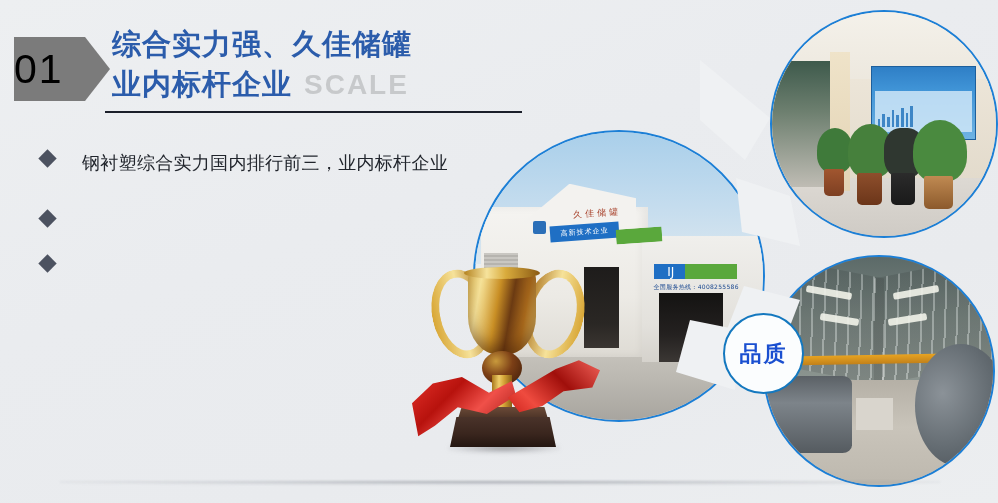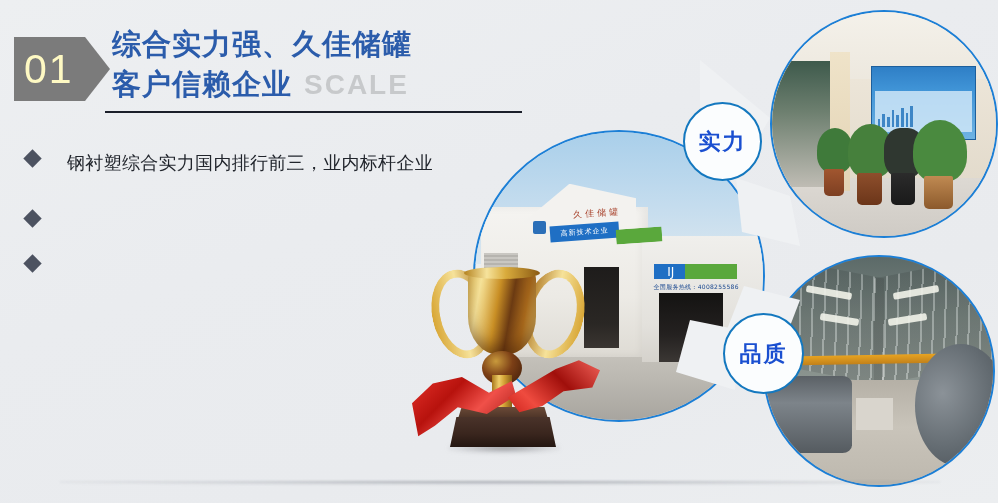--- a/index.html
+++ b/index.html
@@ -41,25 +41,25 @@
     top: 37px;
     width: 96px;
     height: 64px;
     background: #7b7b7b;
     clip-path: polygon(0 0, 74% 0, 100% 50%, 74% 100%, 0 100%);
     display: flex;
     align-items: center;
     justify-content: flex-start;
   }
   .num-badge-text {
-    color: #fef9c3;
+    color: #000000;
     font-size: 41px;
     line-height: 1;
     letter-spacing: 2px;
-    padding-left: 10px;
+    padding-left: 0;
     font-weight: 400;
     font-family: "Liberation Sans", "DejaVu Sans", sans-serif;
   }
   .title-wrap {
     position: absolute;
     left: 112px;
     top: 24px;
   }
   .title-line {
     color: #2b5cab;
@@ -90,20 +90,21 @@
     height: 2px;
     background: #1b1f2a;
   }
 
   
   .bullets {
     position: absolute;
     left: 0;
     top: 146px;
     width: 470px;
+    padding-left: 15px;
   }
   .bullet-row {
     display: flex;
     align-items: flex-start;
     margin-bottom: 26px;
   }
   .bullet-diamond {
     width: 13px;
     height: 13px;
     background: #4c5260;
@@ -420,23 +421,20 @@
     </div>
 
     <svg class="webbing" viewBox="0 0 998 503">
       <path d="M700 60 L770 118 L745 160 L700 120 Z" fill="#eff1f3"></path>
       <path d="M736 178 L790 196 L800 246 L742 232 Z" fill="#eff1f3"></path>
       <path d="M744 286 L800 300 L780 352 L726 332 Z" fill="#eff1f3"></path>
       <path d="M690 320 L740 330 L735 390 L676 372 Z" fill="#eff1f3"></path>
       <path d="M660 140 L700 130 L712 178 L668 186 Z" fill="#eff1f3" opacity="0.0"></path>
     </svg>
 
-    <div class="badge badge-strength">
-      <span>实力</span>
-    </div>
     <div class="badge badge-quality">
       <span>品质</span>
     </div>
 
     <div class="trophy">
       <div class="t-shadow"></div>
       <div class="t-handle t-handle-l"></div>
       <div class="t-handle t-handle-r"></div>
       <div class="t-cup"></div>
       <div class="t-rim"></div>
@@ -449,21 +447,21 @@
     </div>
   </div>
 
   <div class="header">
     <div class="num-badge">
       <span class="num-badge-text">01</span>
     </div>
     <div class="title-wrap">
       <div class="title-line">综合实力强、久佳储罐</div>
       <div class="title-line title-line2">
-        <span>客户信赖企业</span>
+        <span>业内标杆企业</span>
         <span class="title-en">SCALE</span>
       </div>
     </div>
     <div class="title-rule"></div>
   </div>
 
   <div class="bullets">
     <div class="bullet-row">
       <span class="bullet-diamond"></span>
       <div class="bullet-text">

